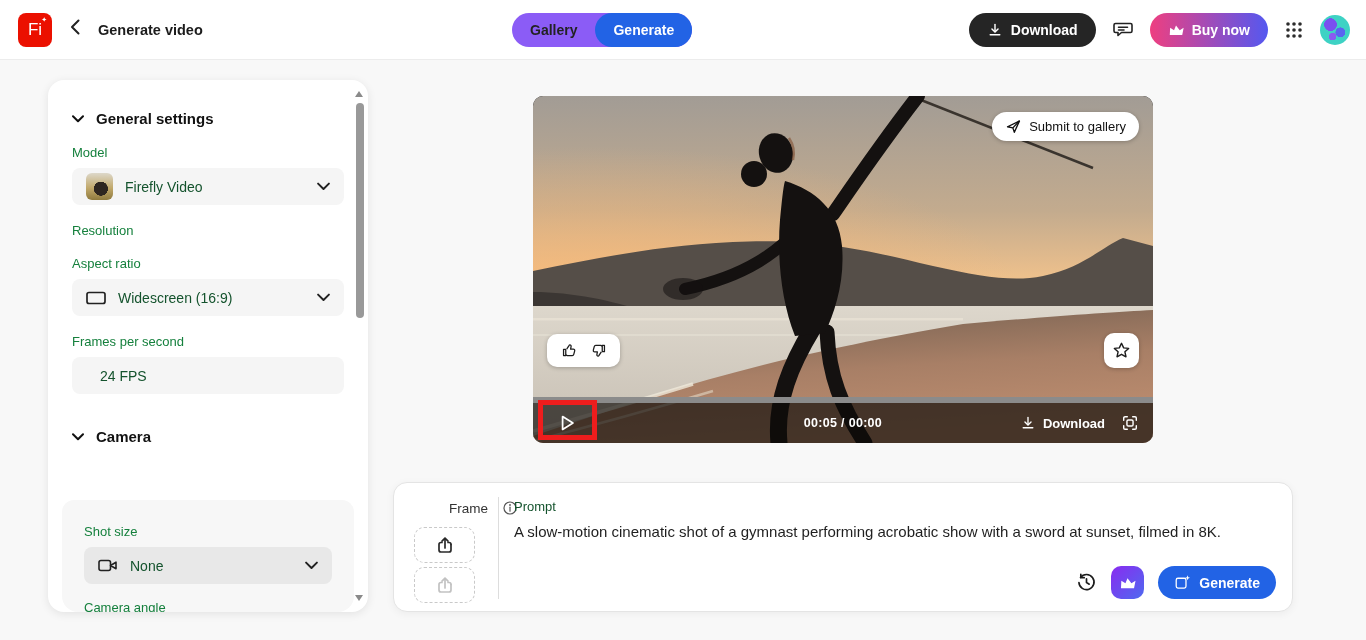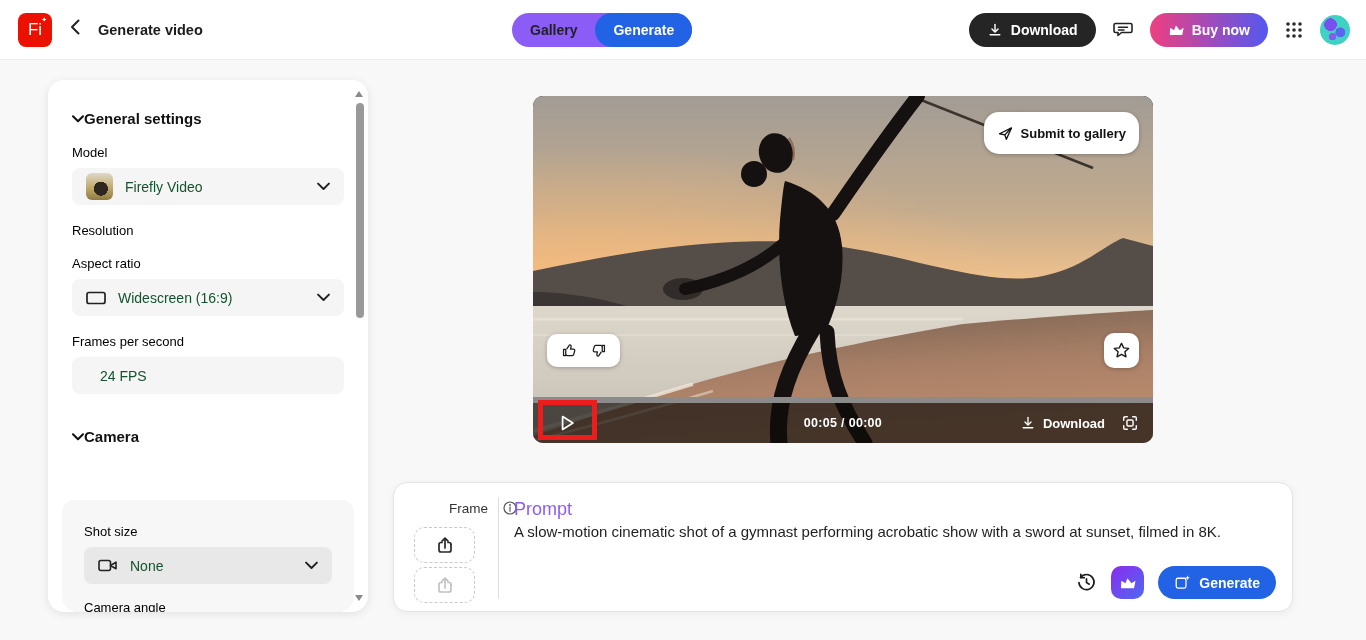--- a/index.html
+++ b/index.html
@@ -24,59 +24,59 @@
   .icon-btn { display:flex; align-items:center; justify-content:center; cursor:pointer; }
   .avatar { width:30px; height:30px; border-radius:50%; cursor:pointer;
     background:
       radial-gradient(circle at 35% 32%, #7a4ff0 0 22%, transparent 23%),
       radial-gradient(circle at 68% 58%, #5a65f0 0 18%, transparent 19%),
       radial-gradient(circle at 42% 72%, #8a5bf0 0 13%, transparent 14%),
       #3ed2c4; }
 
   
   .sidebar { position:absolute; left:48px; top:80px; width:320px; height:532px; background:#fff; border-radius:16px; box-shadow:0 2px 10px rgba(0,0,0,.09); overflow:hidden; }
-  .section-head { display:flex; align-items:center; margin:30px 0 0 24px; font-size:15px; font-weight:700; color:#121212; cursor:pointer; }
-  .field-label { margin:18px 0 0 24px; font-size:13px; color:#000000; }
+  .section-head { display:flex; align-items:center; gap:12px; margin:30px 0 0 24px; font-size:15px; font-weight:700; color:#121212; cursor:pointer; }
+  .field-label { margin:18px 0 0 24px; font-size:13px; color:#15803d; }
   .dropdown { margin:8px 24px 0 24px; height:37px; background:#f5f5f5; border-radius:8px; display:flex; align-items:center; padding:0 14px; gap:12px; cursor:pointer; }
   .dropdown .val { font-size:14px; color:#14532d; flex:1; }
   .thumb { width:27px; height:27px; border-radius:6px;
     background:
       radial-gradient(circle at 55% 58%, #2e2620 0 32%, transparent 33%),
       linear-gradient(180deg,#ddd8ca 0%,#c2a96b 55%,#8f7a3e 100%); }
   .camera-panel { position:absolute; left:14px; right:14px; top:420px; bottom:0; background:#f7f7f7; border-radius:12px 12px 16px 16px; overflow:hidden; }
   .camera-panel .field-label { margin-left:22px; }
   .dropdown.inner { margin:8px 22px 0 22px; background:#e8e8e8; }
   .sb-thumb { position:absolute; right:4px; top:23px; width:8px; height:215px; background:#999; border-radius:4px; cursor:pointer; }
   .sb-up { position:absolute; right:5px; top:11px; width:0; height:0; border-left:4px solid transparent; border-right:4px solid transparent; border-bottom:6px solid #8a8a8a; cursor:pointer; }
   .sb-down { position:absolute; right:5px; bottom:11px; width:0; height:0; border-left:4px solid transparent; border-right:4px solid transparent; border-top:6px solid #8a8a8a; cursor:pointer; }
 
   
   .video { position:absolute; left:533px; top:96px; width:620px; height:347px; border-radius:10px; overflow:hidden; background:#000; }
   .video svg.scene { position:absolute; inset:0; display:block; }
-  .submit-pill { position:absolute; top:16px; right:14px; height:42px; background:#fff; border-radius:15px; display:flex; align-items:center; gap:7px; padding:0 13px; font-size:13px; font-weight:700; color:#111; cursor:pointer; box-shadow:0 1px 4px rgba(0,0,0,.25); }
+  .submit-pill { position:absolute; top:16px; right:14px; height:29px; background:#fff; border-radius:15px; display:flex; align-items:center; gap:7px; padding:0 13px; font-size:13px; font-weight:400; color:#111; cursor:pointer; box-shadow:0 1px 4px rgba(0,0,0,.25); }
   .like-pill { position:absolute; left:14px; top:238px; width:73px; height:33px; background:#fff; border-radius:10px; display:flex; align-items:center; justify-content:center; gap:12px; box-shadow:0 1px 4px rgba(0,0,0,.25); }
   .star-btn { position:absolute; right:14px; top:237px; width:35px; height:35px; background:#fff; border-radius:10px; display:flex; align-items:center; justify-content:center; cursor:pointer; box-shadow:0 1px 4px rgba(0,0,0,.25); }
   .controls { position:absolute; left:0; right:0; bottom:0; height:46px; background:rgba(14,10,8,.68); }
   .progress { position:absolute; top:0; left:0; right:0; height:6px; background:#8b8b8b; cursor:pointer; }
   .controls-row { position:absolute; top:6px; bottom:0; left:0; right:0; display:flex; align-items:center; padding:0 14px; }
   .time { position:absolute; left:0; right:0; text-align:center; color:#fff; font-size:12.5px; font-weight:600; letter-spacing:.3px; }
   .ctrl-right { margin-left:auto; display:flex; align-items:center; gap:16px; color:#fff; }
   .ctrl-dl { display:flex; align-items:center; gap:7px; font-size:13px; font-weight:600; cursor:pointer; }
   .annotation { position:absolute; left:5px; top:304px; width:59px; height:40px; border:5px solid #ee1d1d; pointer-events:none; }
   .play-btn { cursor:pointer; display:flex; align-items:center; margin-left:9px; }
 
   
   .prompt-card { position:absolute; left:393px; top:482px; width:900px; height:130px; background:#fff; border:1px solid #e4e4e4; border-radius:14px; box-shadow:0 2px 8px rgba(0,0,0,.05); }
   .frame-label-row { position:absolute; left:17px; top:17px; display:flex; align-items:center; gap:14px;margin-left:38px; }
   .frame-label { font-size:13.5px; color:#333; }
   .upload-box { position:absolute; left:20px; width:61px; height:36px; border:1.6px dashed #c9c9c9; border-radius:10px; display:flex; align-items:center; justify-content:center; cursor:pointer; }
   .upload-box.b1 { top:44px; }
   .upload-box.b2 { top:84px; }
   .v-divider { position:absolute; left:104px; top:14px; bottom:12px; width:1px; background:#ddd; }
-  .prompt-label { position:absolute; left:120px; top:16px; font-size:18px; color:#8b5cf6; }
+  .prompt-label { position:absolute; left:120px; top:16px; font-size:13px; color:#14532d; }
   .prompt-text { position:absolute; left:120px; top:39px; width:770px; font-size:15px; color:#1f1f1f; line-height:1.35; cursor:text; }
   .prompt-actions { position:absolute; right:16px; bottom:12px; display:flex; align-items:center; gap:14px; }
   .crown-btn { width:33px; height:33px; border-radius:10px; background:linear-gradient(135deg,#8a2bf0 0%,#4e6af0 100%); display:flex; align-items:center; justify-content:center; cursor:pointer; }
   .generate-btn { height:33px; border-radius:17px; background:#2263e5; color:#fff; display:flex; align-items:center; gap:8px; padding:0 16px; font-size:14px; font-weight:700; cursor:pointer; }
 </style>
 </head>
 <body>
 
 <div class="page">
 

